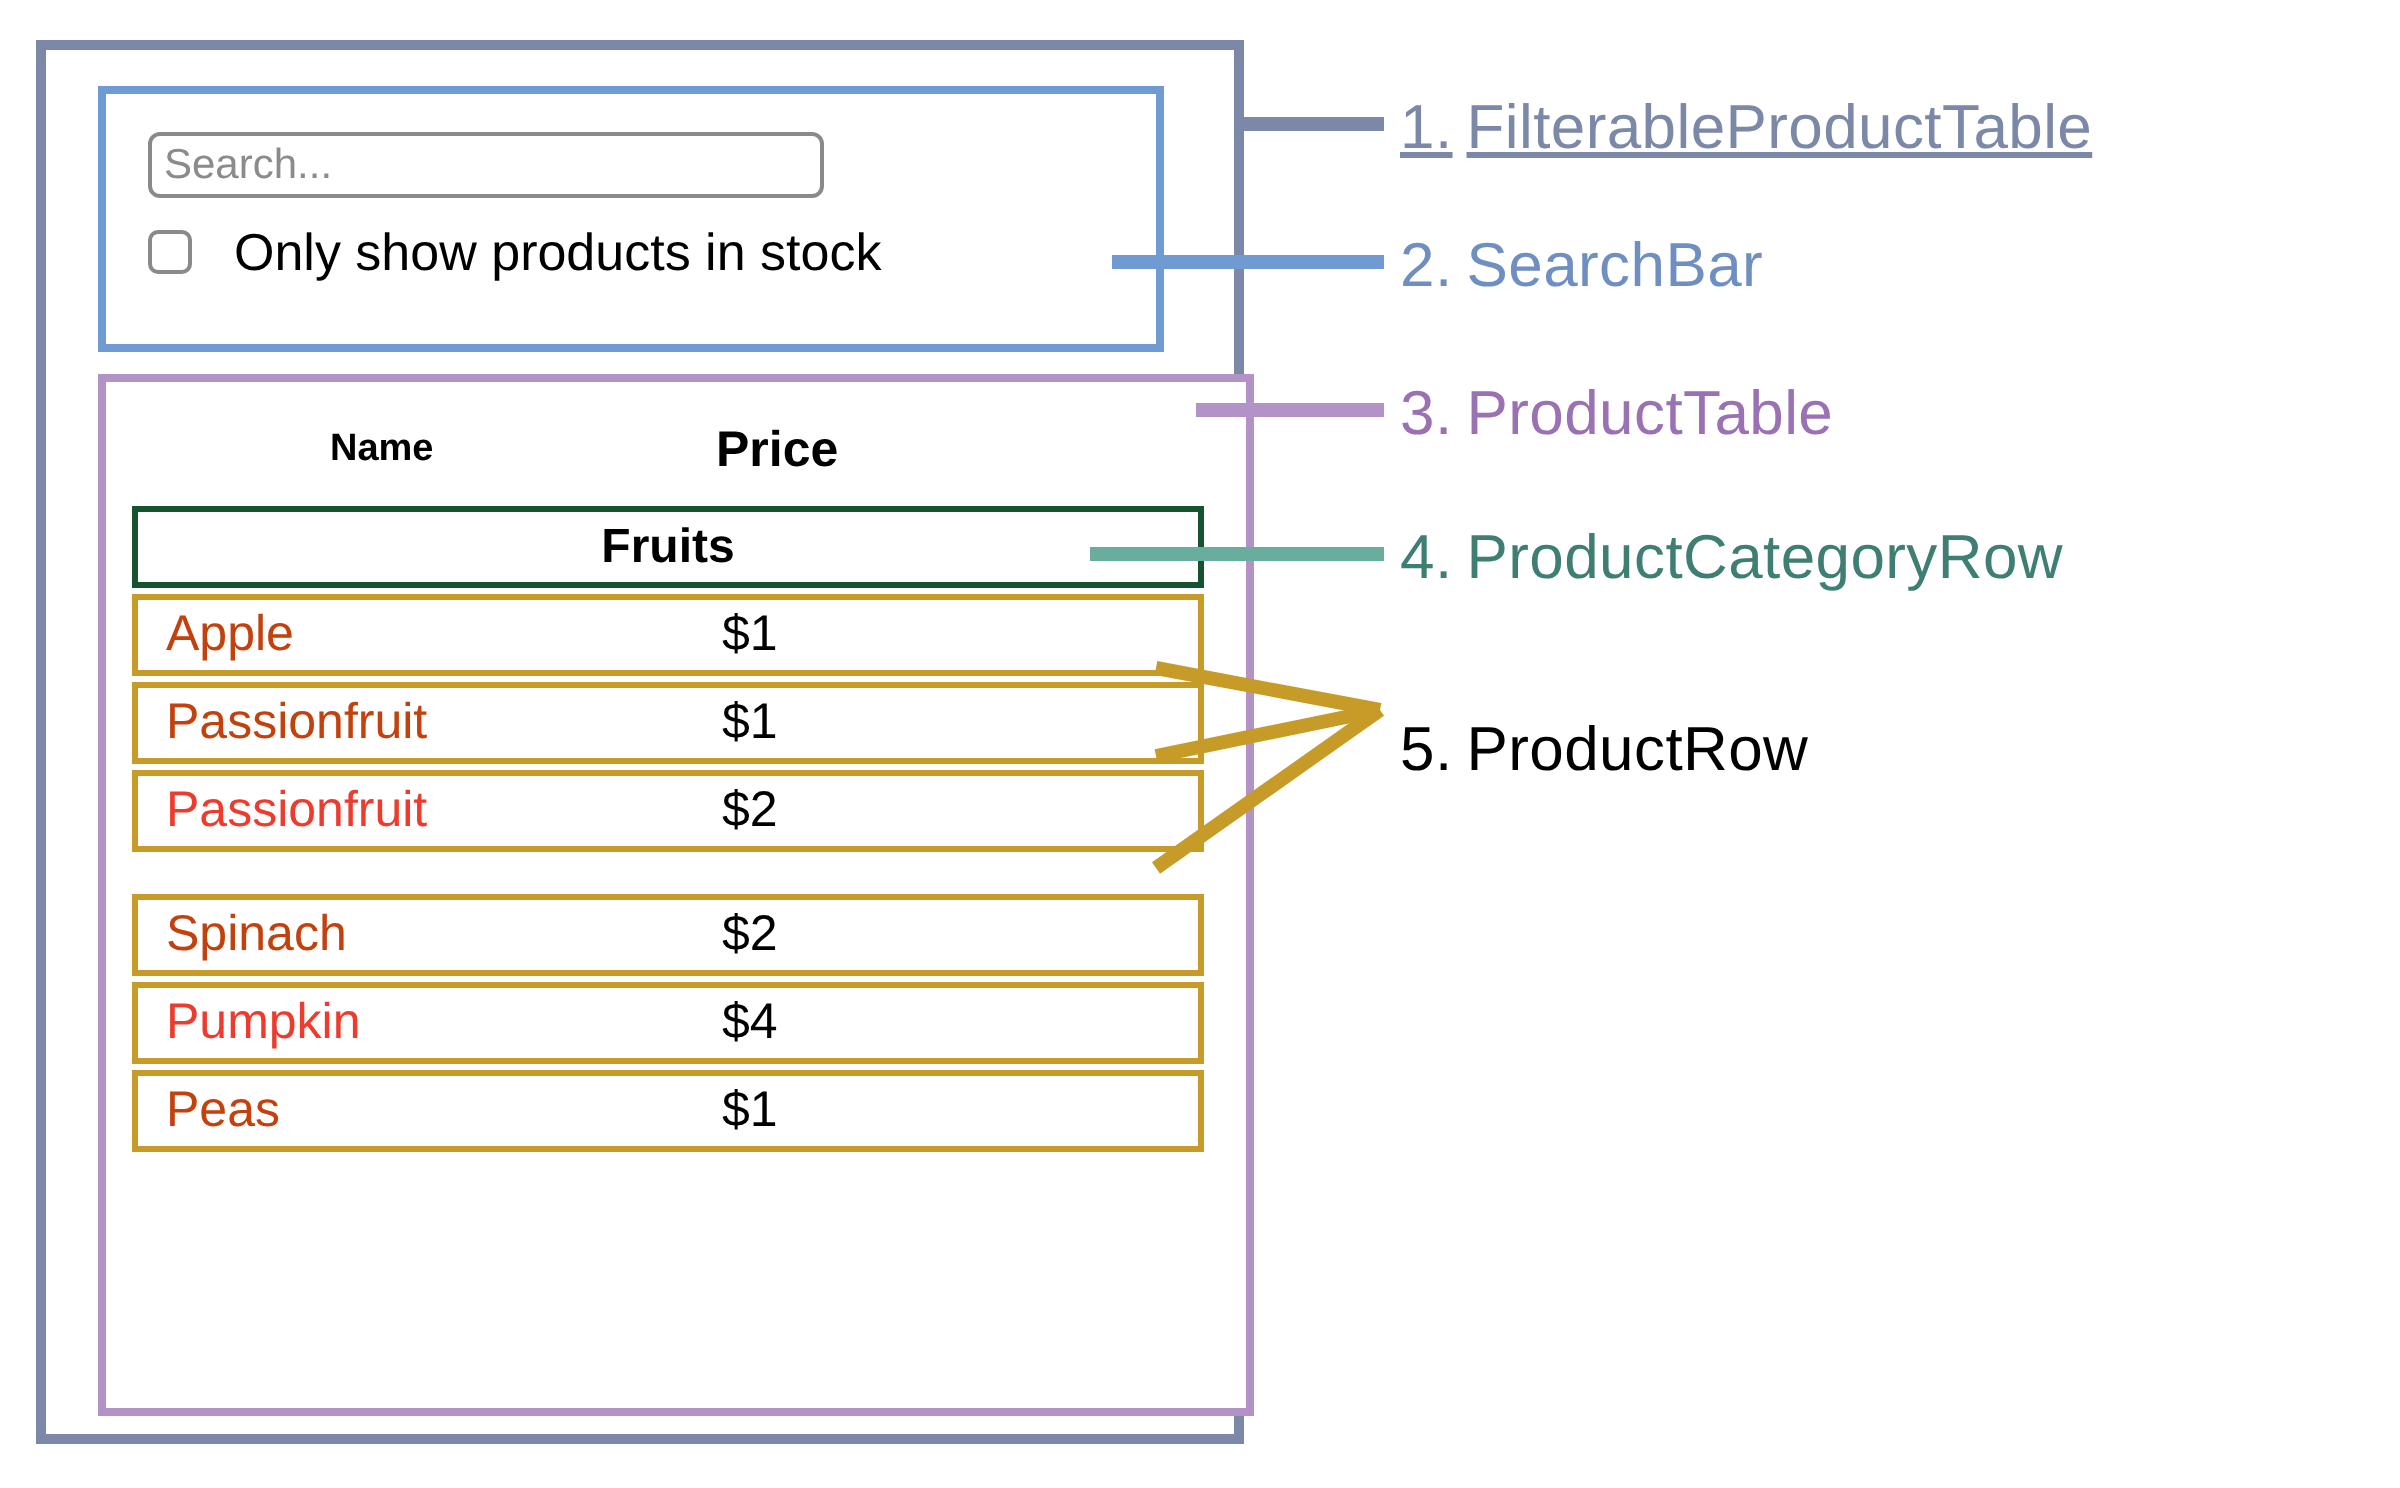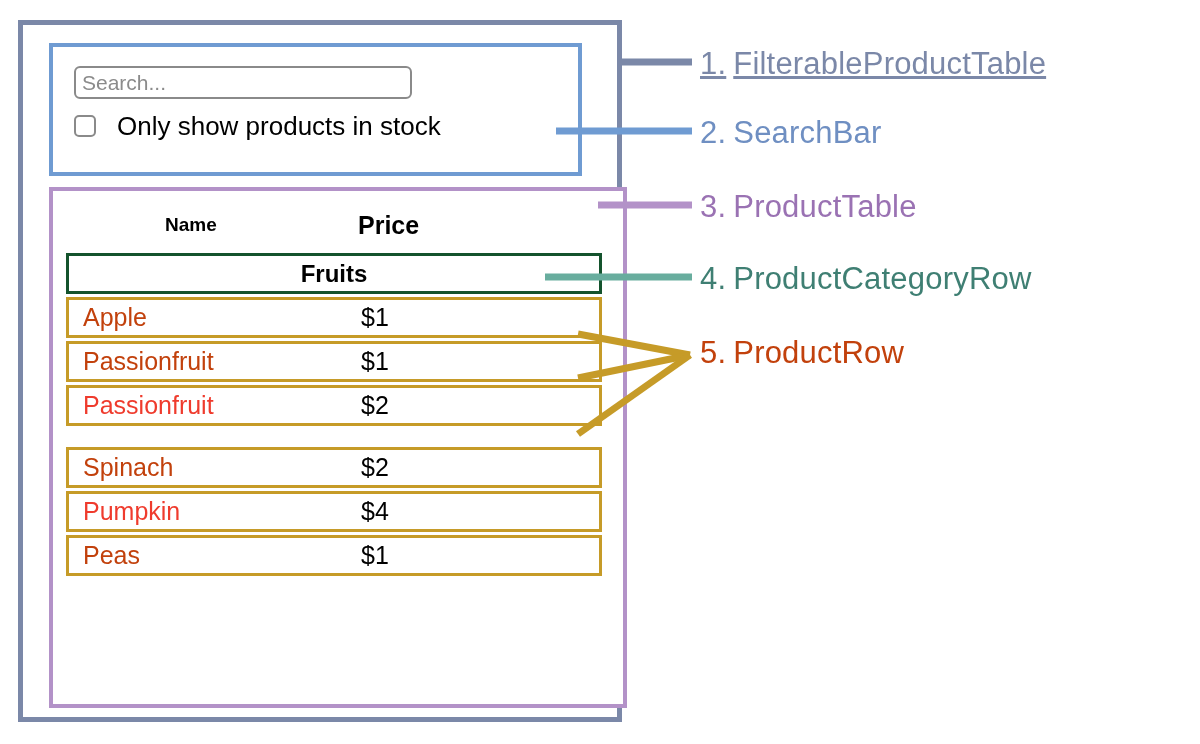--- a/index.html
+++ b/index.html
@@ -289,18 +289,18 @@
     </div>
 
     <div class="legend-item" style="top:191px; color:#9a72b3;">
       <span class="legend-num">3.</span><span>ProductTable</span>
     </div>
 
     <div class="legend-item" style="top:263px; color:#3f7f73;">
       <span class="legend-num">4.</span><span>ProductCategoryRow</span>
     </div>
 
-    <div class="legend-item" style="top:337px; color:#c2410c;">
+    <div class="legend-item" style="top:359px; color:#000000;">
       <span class="legend-num">5.</span><span>ProductRow</span>
     </div>
 
   </div>
 </div>
 
 </body></html>

